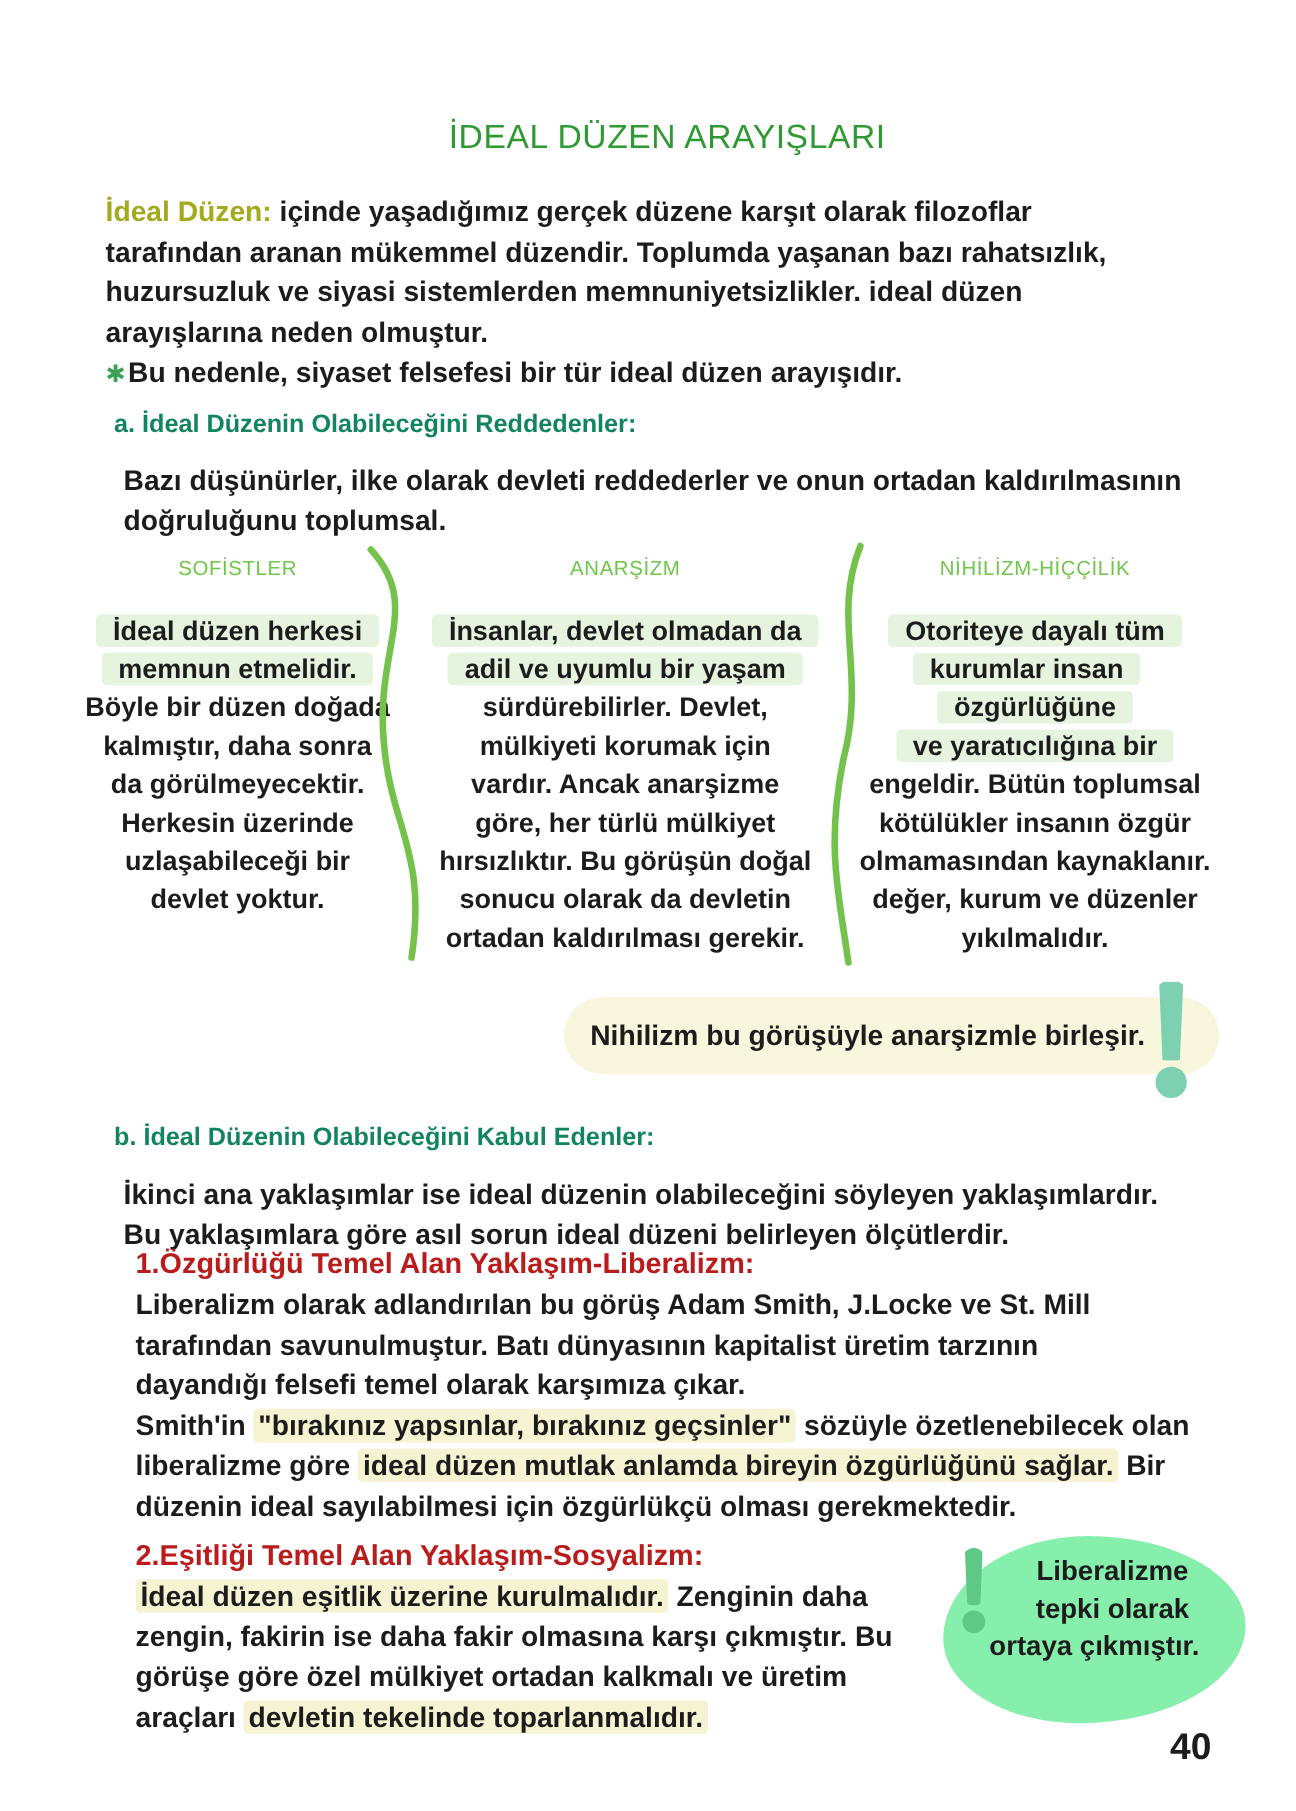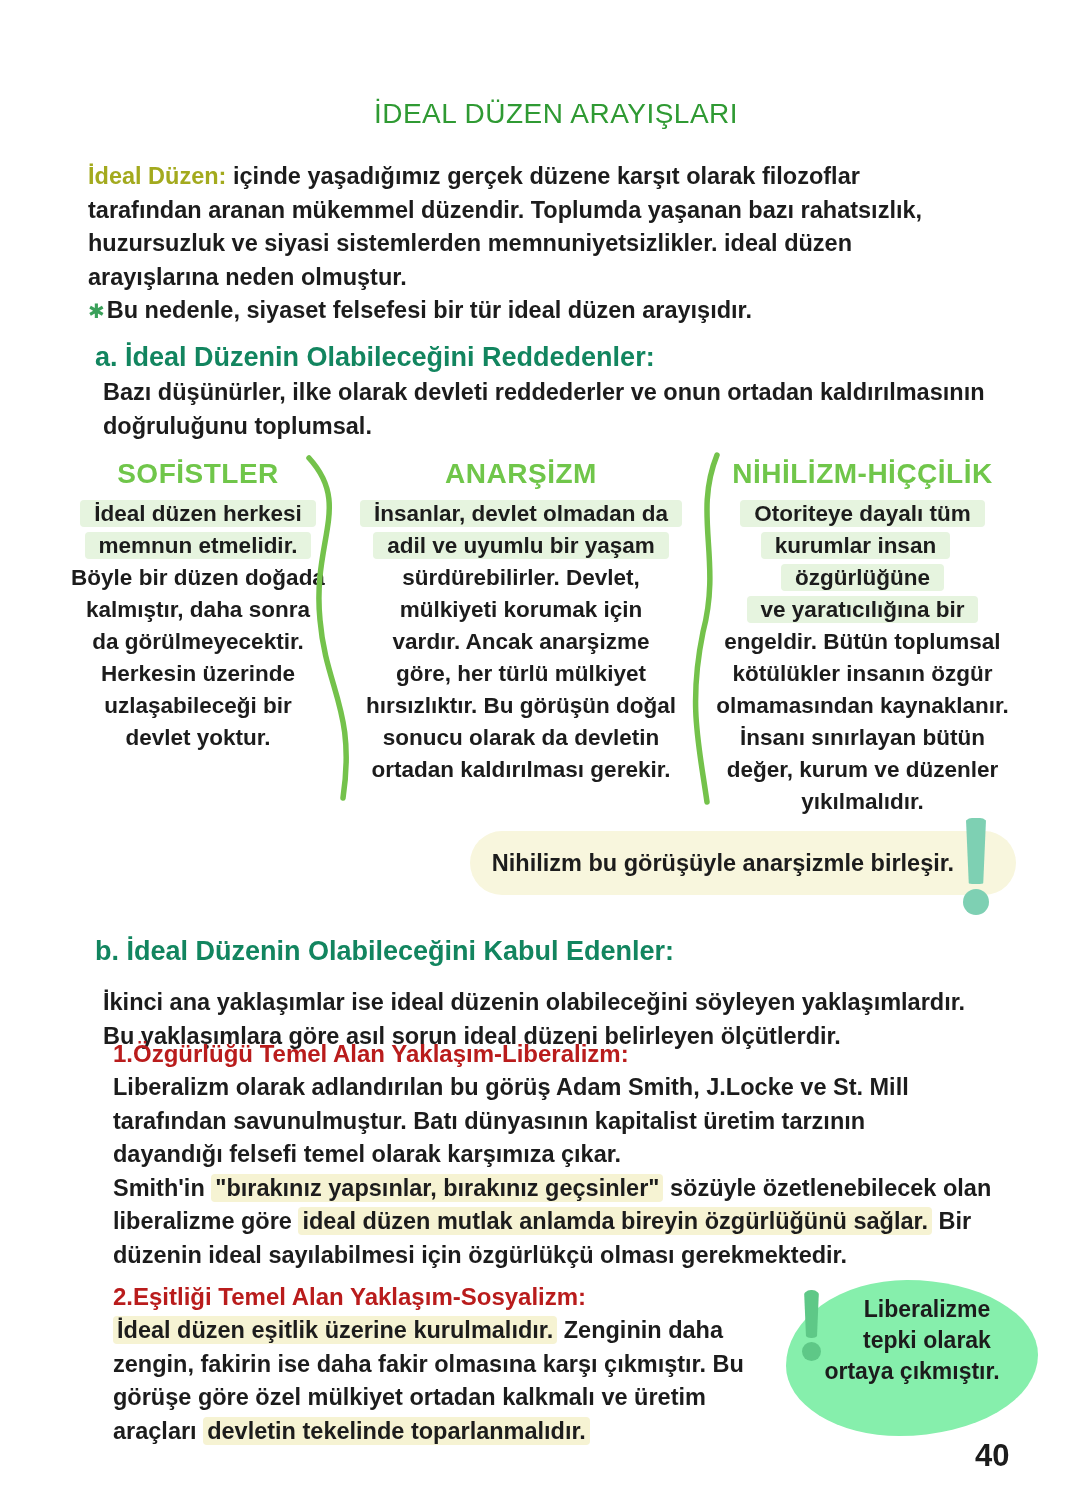--- a/index.html
+++ b/index.html
@@ -13,33 +13,33 @@
   
   #title{top:98px;left:16px;width:1080px;text-align:center;
     font-size:28px;font-weight:400;letter-spacing:.5px;color:#2f9a33;}
 
   
   #intro{top:160px;left:88px;width:915px;font-size:23.5px;line-height:33.5px;font-weight:700;}
   .olive{color:#a3aa1e;}
   .star{color:#3aa05a;font-size:20px;margin-right:2px;}
 
   
-  .teal-head{color:#12855f;font-size:27px;font-weight:700;}
+  .teal-head{color:#12855f;font-size:21px;font-weight:700;}
   .olive-head{color:#b91c1c;font-size:24px;font-weight:700;}
   .body-text{font-size:23.5px;line-height:33.5px;font-weight:700;color:#1c1c1c;}
 
   #section-a{top:342px;left:95px;width:930px;}
-  #section-a .body-text{margin-left:8px;margin-top:3px;}
+  #section-a .body-text{margin-left:8px;margin-top:18px;}
 
   
   .col{top:458px;font-size:22.5px;line-height:32px;font-weight:700;text-align:center;}
   #col-sofistler{left:62px;width:272px;}
   #col-anarsizm{left:345px;width:352px;}
   #col-nihilizm{left:700px;width:325px;}
-  .col-title{color:#70c64a;font-size:28px;font-weight:700;letter-spacing:.5px;margin-bottom:8px;}
+  .col-title{color:#70c64a;font-size:17px;font-weight:400;letter-spacing:.5px;margin-bottom:20px;}
   .hl-green{background:#e6f4df;border-radius:4px;padding:1px 14px;box-decoration-break:clone;}
   .hl-yellow{background:#f6f3d3;border-radius:4px;padding:1px 4px;box-decoration-break:clone;}
 
   
   #dividers{top:440px;left:0;width:1080px;height:390px;pointer-events:none;}
 
   
   #note-nihilizm{top:831px;left:470px;width:546px;height:64px;background:#f8f6dd;
     border-radius:32px;display:flex;align-items:center;justify-content:center;
     font-size:23.5px;font-weight:700;padding-right:40px;box-sizing:border-box;}
@@ -119,21 +119,20 @@
 </div>
 
 <div id="col-nihilizm" class="abs col">
   <div class="col-title">NİHİLİZM-HİÇÇİLİK</div>
   <div><span class="hl-green">Otoriteye dayalı tüm</span></div>
   <div><span class="hl-green">kurumlar insan özgürlüğüne</span></div>
   <div><span class="hl-green">ve yaratıcılığına bir</span></div>
   <div>engeldir. Bütün toplumsal</div>
   <div>kötülükler insanın özgür</div>
   <div>olmamasından kaynaklanır.</div>
-  <div>İnsanı sınırlayan bütün</div>
   <div>değer, kurum ve düzenler</div>
   <div>yıkılmalıdır.</div>
 </div>
 
 <svg id="dividers" class="abs" viewBox="0 0 1080 390">
   <path d="M 309 18 C 352 65, 312 100, 320 180 C 326 250, 356 270, 343 358" fill="none" stroke="#74c24b" stroke-width="5.5" stroke-linecap="round"></path>
   <path d="M 717 15 C 693 75, 722 120, 703 192 C 688 265, 699 305, 707 362" fill="none" stroke="#74c24b" stroke-width="5.5" stroke-linecap="round"></path>
 </svg>
 
 <div id="note-nihilizm" class="abs">

